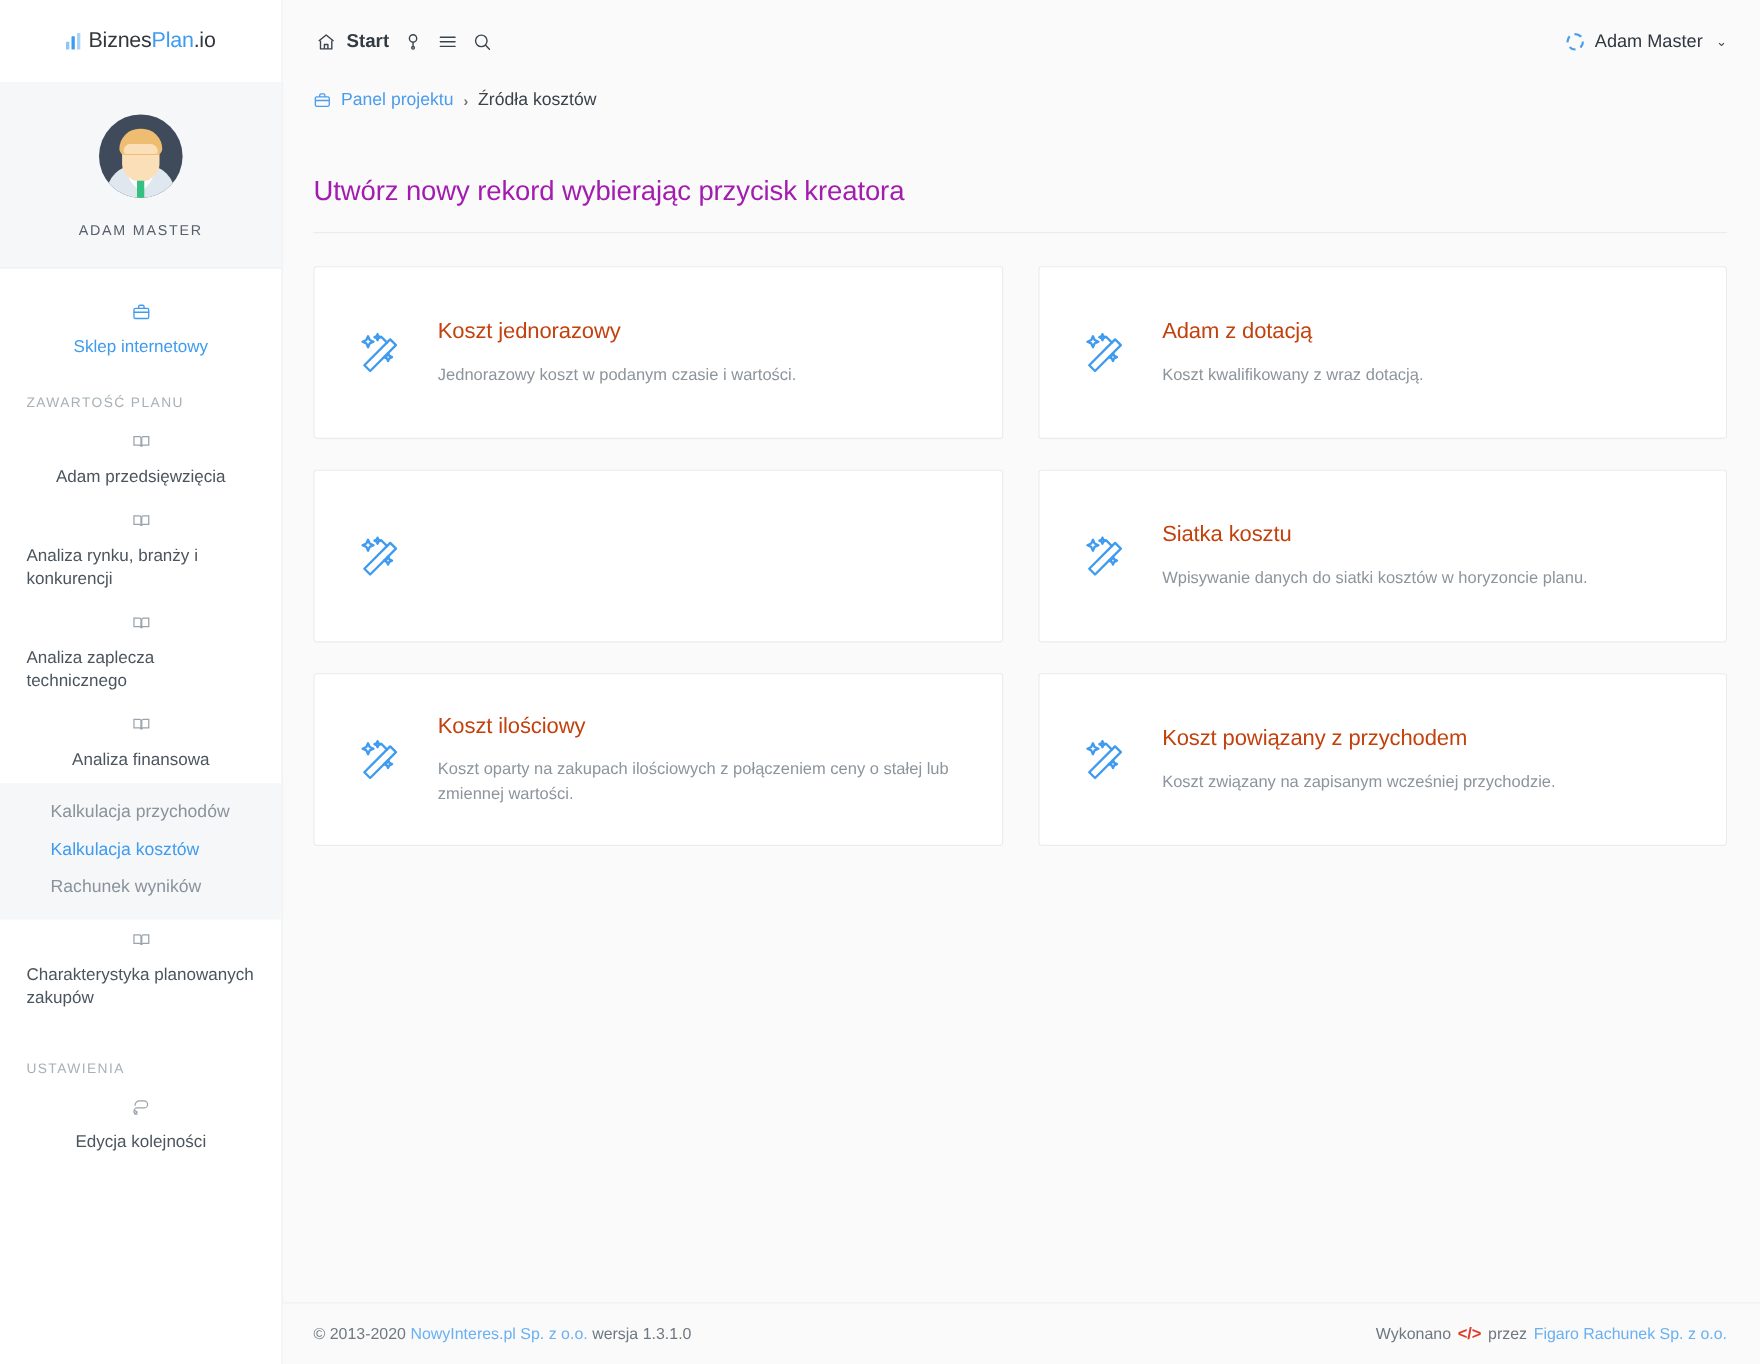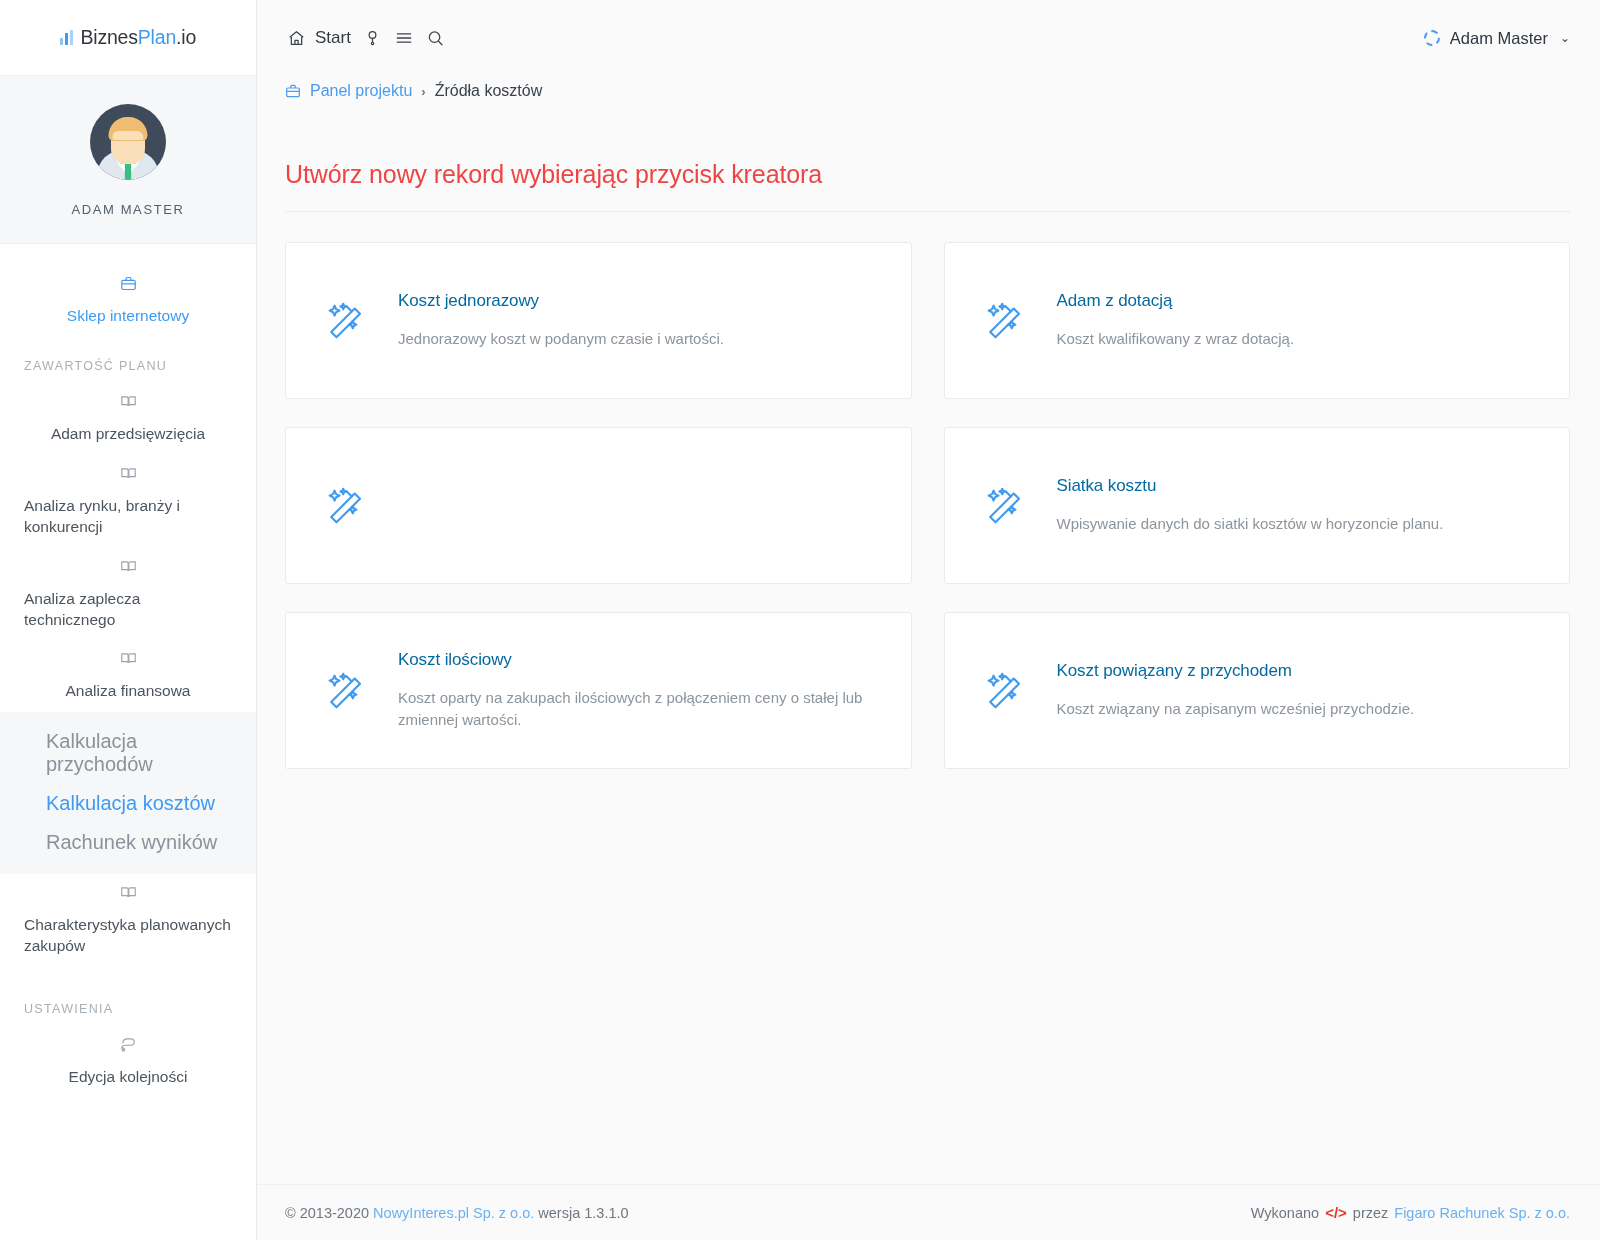--- a/index.html
+++ b/index.html
@@ -129,21 +129,21 @@
     color: #a8b0b7;
     padding: 0 24px;
     margin: 24px 0 10px;
   }
   .nav-section.second { margin-top: 36px; }
 
   .subnav { background: #f6f7f8; padding: 10px 0 12px; }
   .subnav-link {
     display: block;
     padding: 8px 24px 8px 46px;
-    font-size: 20px;
+    font-size: 16px;
     color: #8a939c;
     text-decoration: none;
     cursor: pointer;
   }
   .subnav-link.active { color: #3e9bf0; }
 
   
   .main {
     flex: 1;
     height: 1240px;
@@ -153,21 +153,21 @@
     position: relative;
   }
   .topbar {
     height: 76px;
     min-height: 76px;
     display: flex;
     align-items: center;
     padding: 0 30px 0 28px;
     background: #fafafa;
   }
-  .topbar-left { display: flex; align-items: center; gap: 8px; }
+  .topbar-left { display: flex; align-items: center; gap: 8px; font-weight: bold; }
   .tb-item {
     display: flex; align-items: center; gap: 9px;
     font-size: 17px; color: #323a42; cursor: pointer;
     padding: 4px 2px;
   }
   .tb-icon { color: #3b434b; display: flex; align-items: center; }
   .topbar-right { margin-left: auto; display: flex; align-items: center; }
   .user-menu {
     display: flex; align-items: center; gap: 10px;
     font-size: 16.5px; color: #2f3740; cursor: pointer;
@@ -188,21 +188,21 @@
   .bc-current { color: #3a424a; }
 
   .content {
     flex: 1;
     padding: 60px 30px 0 28px;
     overflow: hidden;
   }
   .page-title {
     font-size: 25px;
     font-weight: 400;
-    color: #ef4444;
+    color: #a21caf;
     padding-bottom: 22px;
     border-bottom: 1px solid #e8eaec;
     letter-spacing: -0.1px;
   }
 
   .cards {
     display: grid;
     grid-template-columns: 1fr 1fr;
     gap: 28px 32px;
     margin-top: 30px;
@@ -214,22 +214,22 @@
     min-height: 157px;
     display: flex;
     align-items: center;
     gap: 26px;
     padding: 22px 30px 22px 38px;
     cursor: pointer;
   }
   .card-icon { width: 48px; min-width: 48px; display: flex; align-items: center; justify-content: center; }
   .card-text { flex: 1; }
   .card-title {
-    font-size: 17px;
-    color: #0369a1;
+    font-size: 20px;
+    color: #c2410c;
     margin-bottom: 17px;
     letter-spacing: -0.1px;
   }
   .card-desc {
     font-size: 15px;
     color: #8c949c;
     line-height: 1.46;
     max-width: 480px;
   }
 

